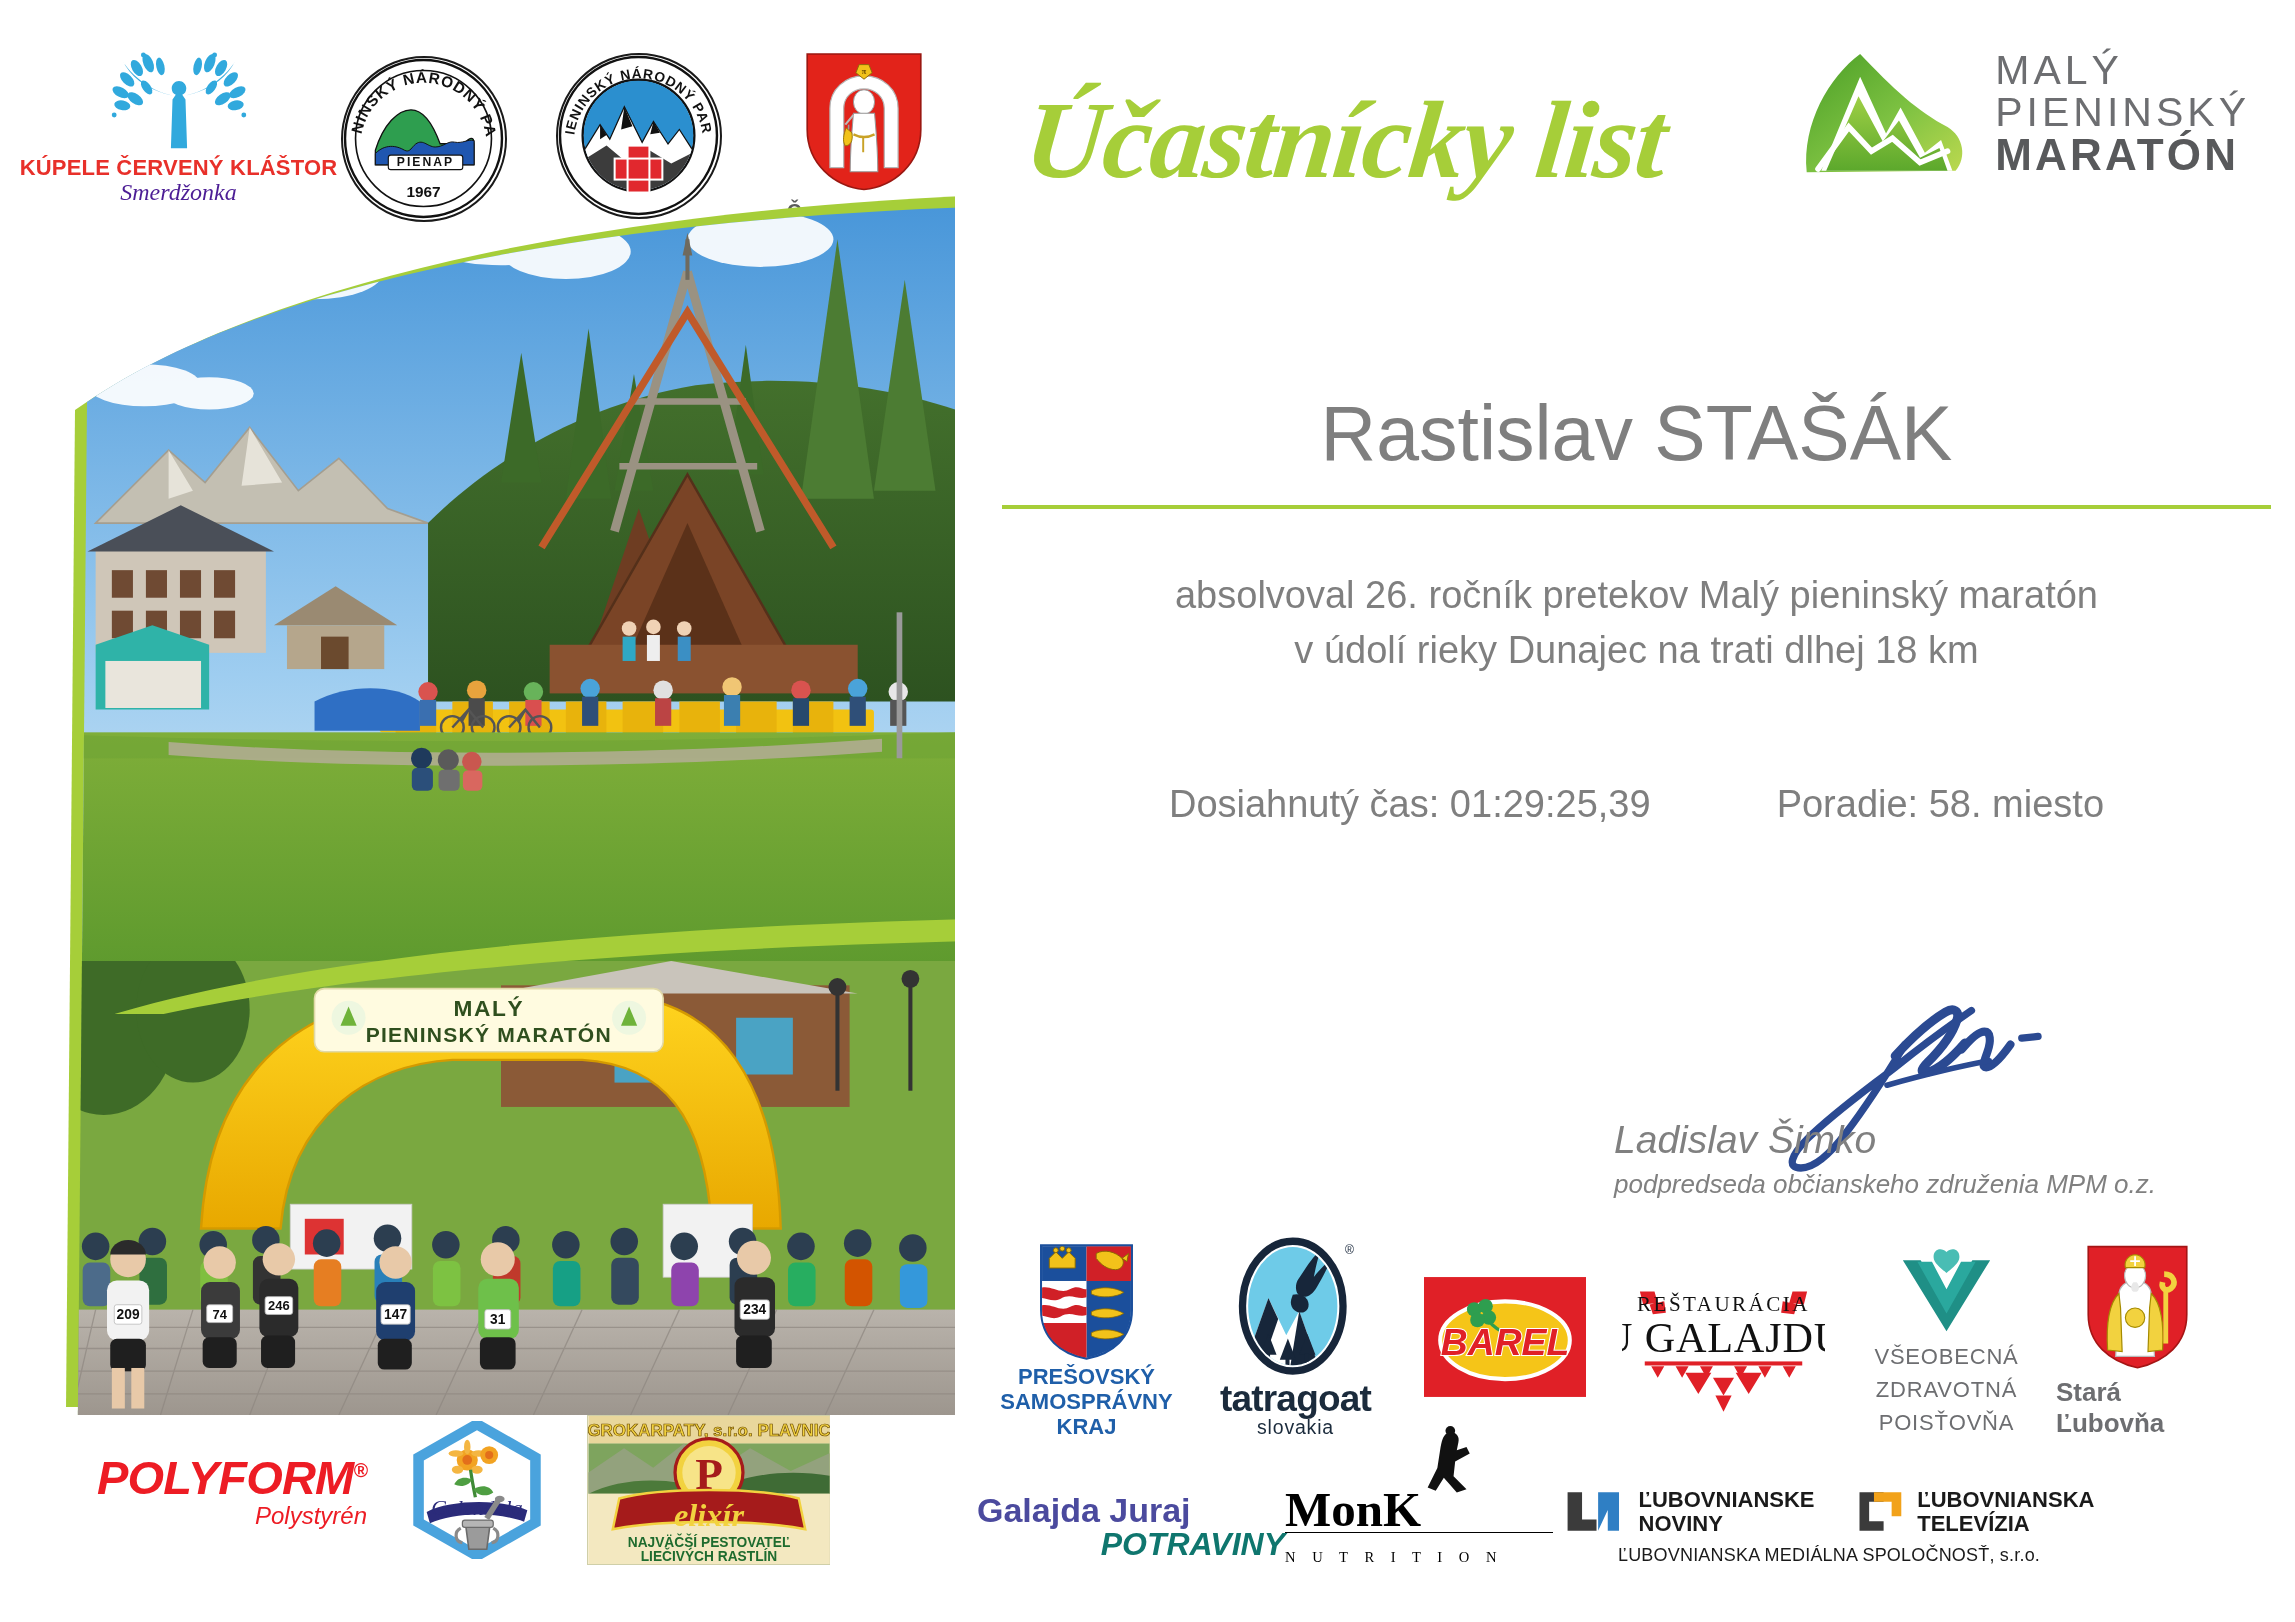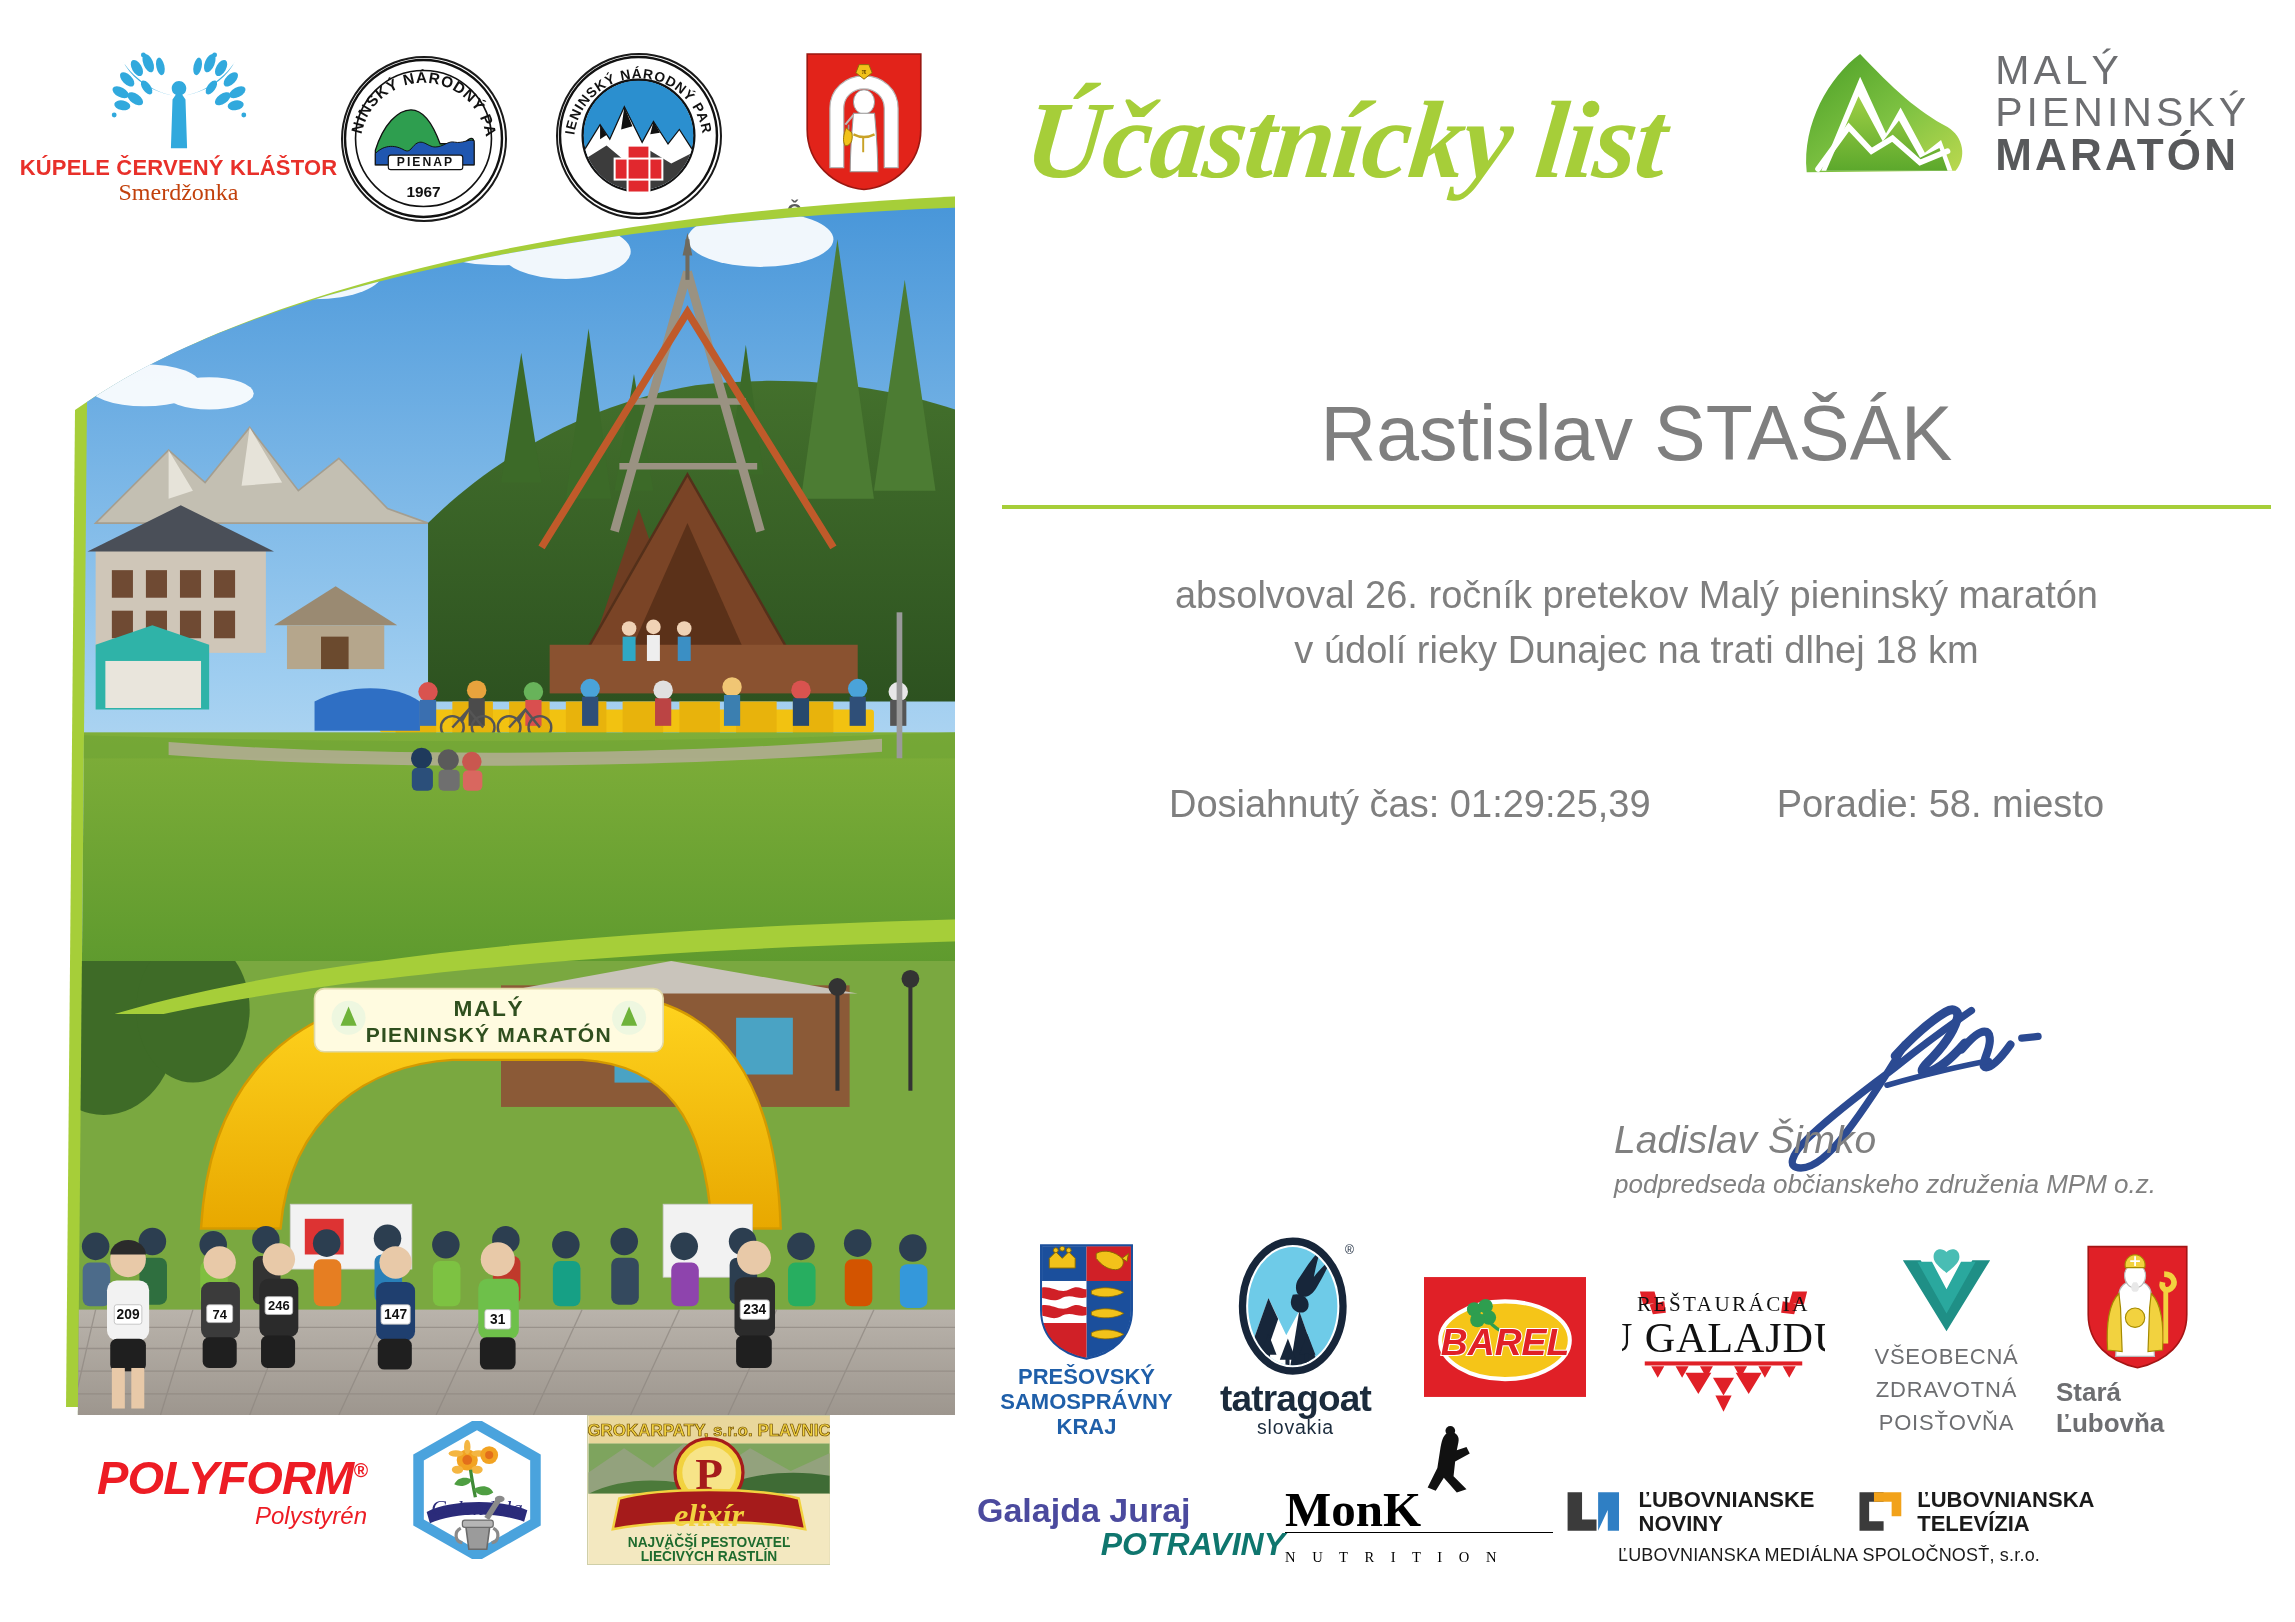--- a/index.html
+++ b/index.html
@@ -12,21 +12,21 @@
   .page { position: relative; width: 2295px; height: 1622px; background: #fff; }
 
   
   .top-logos { position: absolute; left: 65px; top: 45px; display: flex; align-items: flex-start; gap: 49px; }
   .logo-block { display: flex; flex-direction: column; align-items: center; }
 
   
   .kupele { width: 227px; }
   .kupele .mark { height: 110px; display: flex; align-items: flex-end; justify-content: center; }
   .kupele .l1 { font-size: 22px; font-weight: 700; color: #e8302a; letter-spacing: 0.2px; white-space: nowrap; font-family: "Liberation Sans", sans-serif; }
-  .kupele .l2 { font-size: 24px; color: #c2410c; font-family: "Liberation Serif", serif; margin-top: -1.6px; }
+  .kupele .l2 { font-size: 24px; color: #4c1d95; font-style: italic; font-family: "Liberation Serif", serif; margin-top: -1.6px; }
 
   
   .seal { width: 166px; height: 166px; border-radius: 50%; border: 2.4px solid #1a1a1a; position: relative; background: #fff; }
   .seal svg { display: block; }
   .circ-text { font-size: 19px; font-weight: 700; letter-spacing: 1px; fill: #111; font-family: "Liberation Sans", sans-serif; }
   .circ-text-sm { font-size: 17px; font-weight: 700; letter-spacing: 1px; fill: #111; font-family: "Liberation Sans", sans-serif; }
 
   
   .coa { width: 122px; height: 142px; }
   .coa-label { font-size: 20px; font-weight: 700; color: #5a5a5a; margin-top: 8px; white-space: nowrap; }

